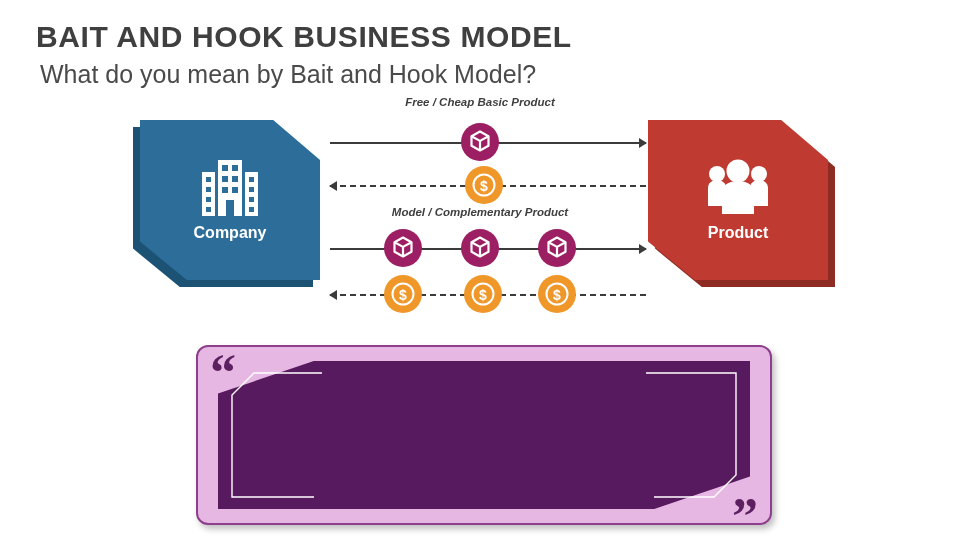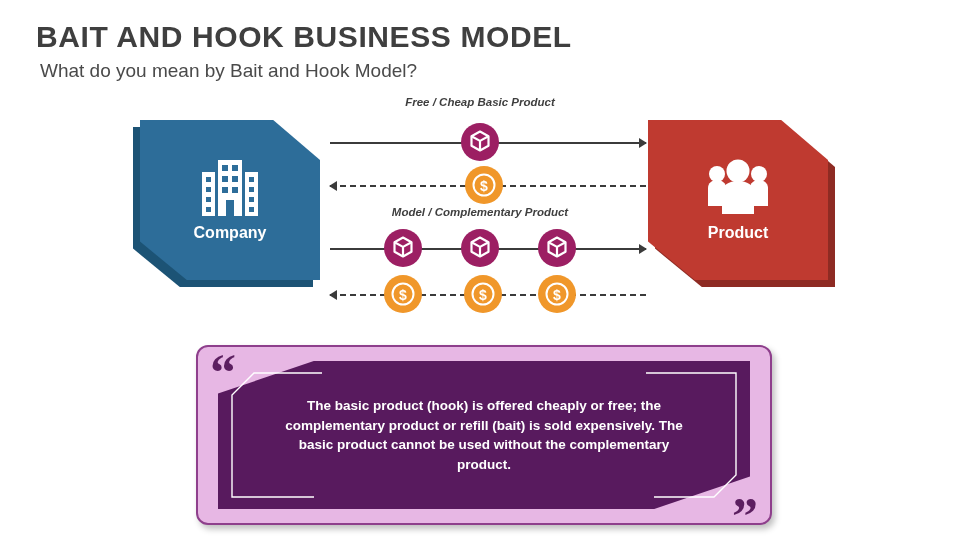--- a/index.html
+++ b/index.html
@@ -24,21 +24,21 @@
     font-size: 30px;
     font-weight: bold;
     letter-spacing: 0.6px;
     color: #3f3f3f;
     white-space: nowrap;
   }
   .slide-subtitle {
     position: absolute;
     left: 40px;
     top: 60px;
-    font-size: 19px;
+    font-size: 25px;
     font-weight: normal;
     color: #4a4a4a;
     white-space: nowrap;
   }
 
   
   .diagram {
     position: absolute;
     left: 0;
     top: 0;
@@ -371,14 +371,13 @@
   <div class="quote-frame"></div>
   <div class="quote-inner"></div>
   <div class="quote-outline">
     <svg viewBox="0 0 508 128" preserveAspectRatio="none" xmlns="http://www.w3.org/2000/svg">
       <polyline points="92,2 24,2 2,24 2,104 2,126 84,126" fill="none" stroke="#ffffff" stroke-width="1.4"></polyline>
       <polyline points="416,2 484,2 506,2 506,104 484,126 424,126" fill="none" stroke="#ffffff" stroke-width="1.4"></polyline>
     </svg>
   </div>
   <div class="quote-mark" id="quote-open">“</div>
   <div class="quote-mark" id="quote-close">”</div>
-  <div class="quote-text">The basic product (hook) is offered cheaply or free; the complementary product or refill (bait) is sold expensively. The basic product cannot be used without the complementary product.</div>
 </div>
 
 </body></html>

